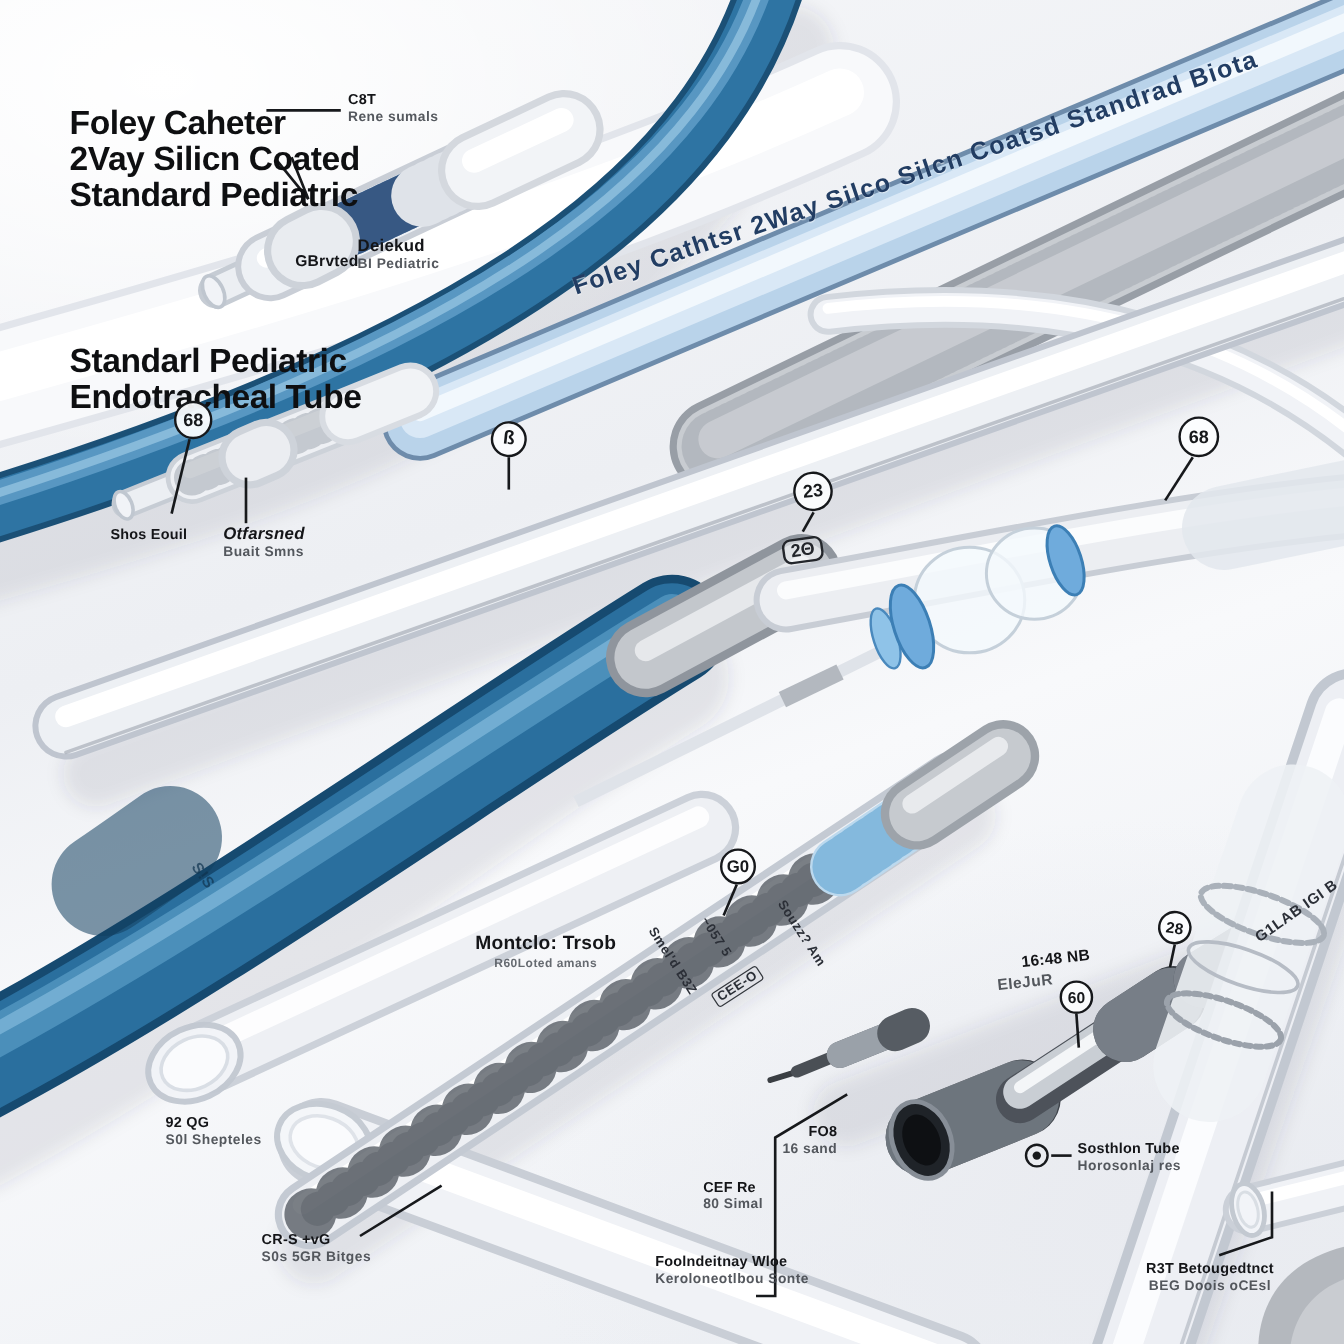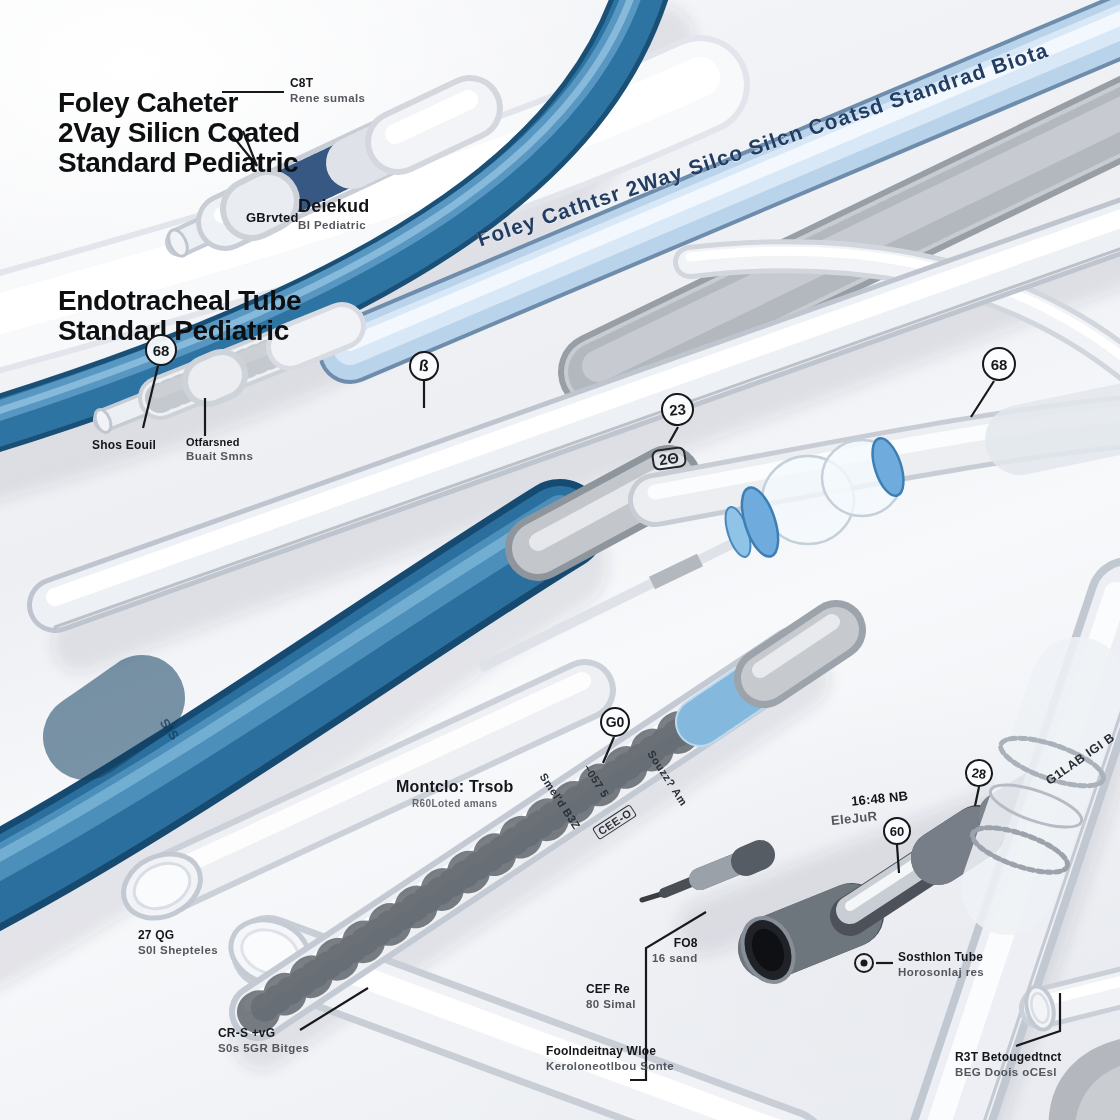--- a/index.html
+++ b/index.html
@@ -243,48 +243,48 @@
     <circle class="ring" cx="864" cy="963" r="9"></circle>
     <circle cx="864" cy="963" r="3.5" fill="#17191c"></circle>
   </svg>
 
   <div class="lbl title" style="left:58px;top:66px;margin-top:22px;">
     <div>Foley Caheter</div>
     <div>2Vay Silicn Coated</div>
     <div>Standard Pediatric</div>
   </div>
   <div class="lbl title" style="left:58px;top:286px;">
+    <div>Standarl Pediatric</div>
     <div>Endotracheal Tube</div>
-    <div>Standarl Pediatric</div>
   </div>
 
   <div class="lbl" style="left:290px;top:76px;">
     <div class="main">C8T</div>
     <div class="sub">Rene sumals</div>
   </div>
   <div class="lbl" style="left:246px;top:210px;">
     <div class="main" style="font-size:13px;">GBrvted</div>
   </div>
   <div class="lbl" style="left:298px;top:196px;">
-    <div class="main" style="font-size:18px;">Deiekud</div>
+    <div class="main" style="font-size:14px;">Deiekud</div>
     <div class="sub">BI Pediatric</div>
   </div>
   <div class="lbl" style="left:92px;top:438px;">
     <div class="main">Shos Eouil</div>
   </div>
   <div class="lbl" style="left:186px;top:436px;">
-    <div class="main" style="font-size:11px;">Otfarsned</div>
+    <div class="main" style="font-size:14px;font-style:italic;">Otfarsned</div>
     <div class="sub">Buait Smns</div>
   </div>
   <div class="lbl" style="left:396px;top:778px;text-align:center;">
     <div class="main" style="font-size:16px;">Montclo: Trsob</div>
     <div class="sub" style="font-size:10px;color:#565b62;">R60Loted amans</div>
   </div>
   <div class="lbl" style="left:138px;top:928px;">
-    <div class="main">27 QG</div>
+    <div class="main">92 QG</div>
     <div class="sub">S0l Shepteles</div>
   </div>
   <div class="lbl" style="left:218px;top:1026px;">
     <div class="main">CR-S +vG</div>
     <div class="sub">S0s 5GR Bitges</div>
   </div>
   <div class="lbl" style="left:652px;top:936px;text-align:right;">
     <div class="main">FO8</div>
     <div class="sub">16 sand</div>
   </div>
@@ -293,21 +293,21 @@
     <div class="sub">80 Simal</div>
   </div>
   <div class="lbl" style="left:546px;top:1044px;">
     <div class="main">Foolndeitnay Wloe</div>
     <div class="sub">Keroloneotlbou Sonte</div>
   </div>
   <div class="lbl" style="left:898px;top:950px;">
     <div class="main">Sosthlon Tube</div>
     <div class="sub">Horosonlaj res</div>
   </div>
-  <div class="lbl" style="left:955px;top:1050px;">
+  <div class="lbl" style="left:955px;top:1050px;text-align:center;">
     <div class="main">R3T Betougedtnct</div>
     <div class="sub">BEG Doois oCEsl</div>
   </div>
   <div class="lbl" style="left:830px;top:792px;transform:rotate(-6deg);">
     <div class="main" style="font-size:13px;margin-left:22px;">16:48 NB</div>
     <div class="sub" style="font-size:13px;">EIeJuR</div>
   </div>
 
   <div class="badge" style="left:145px;top:334px;width:32px;height:32px;font-size:15px;">68</div>
   <div class="badge" style="left:409px;top:351px;width:30px;height:30px;font-size:16px;transform:rotate(6deg);">ß</div>

